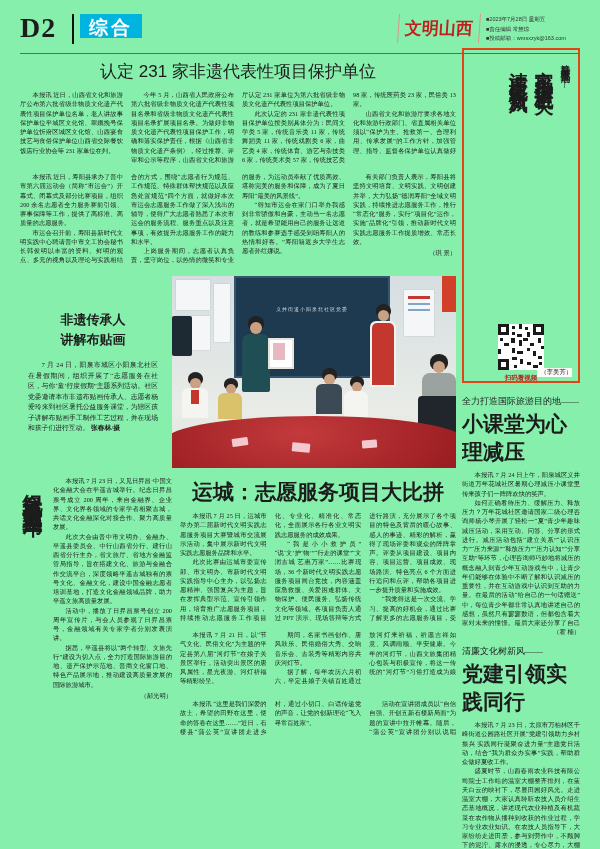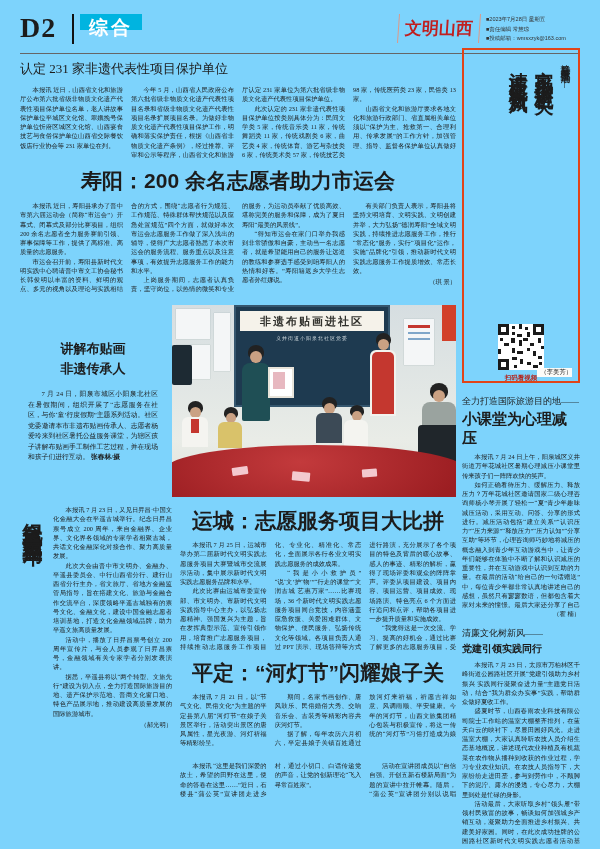--- a/index.html
+++ b/index.html
@@ -1,39 +1,39 @@
 <!DOCTYPE html>
 <html lang="zh"><head>
 <meta charset="utf-8">
 <style>
   html,body{margin:0;padding:0;background:#e9e7e2;}
-  .page{position:relative;width:600px;height:849px;background:#7dd3fc;margin:0 auto;
+  .page{position:relative;width:600px;height:849px;background:#86efac;margin:0 auto;
         font-family:"Liberation Serif","DejaVu Serif",serif;color:#1c1c1c;overflow:hidden;}
   
   .hdr{position:relative;margin:10px 20px 0;height:40px;}
   .pageno{font-family:"Liberation Serif",serif;font-size:28px;font-weight:bold;letter-spacing:1px;
           position:absolute;left:0;top:2px;}
   .hdr-div{position:absolute;left:52px;top:4px;width:2px;height:30px;background:#111;}
-  .secbox{position:absolute;left:60px;top:4px;width:62px;height:16px;background:#00b4e0;color:#fff;
+  .secbox{position:absolute;left:60px;top:4px;width:62px;height:24px;background:#00b4e0;color:#fff;
           font-family:"Liberation Sans",sans-serif;font-weight:bold;font-size:19px;line-height:28px;
           text-align:center;letter-spacing:3px;}
   .mast{position:absolute;right:100px;top:4px;color:#c01f1f;font-weight:bold;font-size:17px;
         font-family:"Liberation Serif",serif;transform:skewX(-4deg);
         border-left:1px solid #d98; border-right:1px solid #d98;padding:3px 6px;}
   .hdr-info{position:absolute;right:0;top:5px;width:94px;font-family:"Liberation Sans",sans-serif;
             font-size:5.5px;line-height:1.75;color:#333;}
   .rule{margin:3px 20px 0;border-top:1.5px solid #666;}
   
   .content{display:flex;gap:6px;margin:6px 20px 0;}
   .main-col{width:436px;flex:none;}
   .sidebar{width:118px;flex:none;margin-top:-12px;height:815px;overflow:hidden;}
   
   .h-big{font-family:"Liberation Sans",sans-serif;font-weight:900;font-size:30px;text-align:center;
          letter-spacing:1px;margin:2px 0 4px;}
-  .h-sub{font-size:13px;font-family:Liberation Serif, serif;margin:0 0 7px;}
+  .h-sub{font-size:17px;text-align:center;font-family:Liberation Sans, sans-serif;margin:0 0 7px;}
   .h-mid{font-family:"Liberation Sans",sans-serif;font-weight:900;font-size:21px;text-align:center;margin:4px 0 6px;}
   .h-sec{font-family:"Liberation Sans",sans-serif;font-weight:900;font-size:21px;text-align:center;margin:2px 0 5px;}
   .cols4{column-count:4;column-gap:8px;}
   .cols3{column-count:3;column-gap:8px;}
   .body-txt{font-size:6.3px;line-height:1.47;text-align:justify;word-break:break-all;overflow:hidden;}
   .body-txt p{margin:0;text-indent:2em;}
   .byline{text-align:right;font-size:6.3px;margin-top:2px;}
   .lead-body{height:74px;}
   .sy-body{height:96px;}
   
@@ -87,50 +87,48 @@
         <div class="body-txt cols4 lead-body">
           <p>本报讯 近日，山西省文化和旅游厅公布第六批省级非物质文化遗产代表性项目保护单位名单，老人讲故事保护单位平城区文化馆、翠娥挽号保护单位忻府区城区文化馆、山西宴食技艺与食俗保护单位山西省交际餐饮饭店行业协会等 231 家单位在列。</p>
           <p>今年 5 月，山西省人民政府公布第六批省级非物质文化遗产代表性项目名录和省级非物质文化遗产代表性项目名录扩展项目名录。为做好非物质文化遗产代表性项目保护工作，明确和落实保护责任，根据《山西省非物质文化遗产条例》，经过推荐、评审和公示等程序，山西省文化和旅游厅认定 231 家单位为第六批省级非物质文化遗产代表性项目保护单位。</p>
           <p>此次认定的 231 家非遗代表性项目保护单位按类别具体分为：民间文学类 5 家，传统音乐类 11 家，传统舞蹈类 11 家，传统戏剧类 6 家，曲艺类 4 家，传统体育、游艺与杂技类 6 家，传统美术类 57 家，传统技艺类 98 家，传统医药类 23 家，民俗类 13 家。</p>
           <p>山西省文化和旅游厅要求各地文化和旅游行政部门、省直属相关单位须以“保护为主、抢救第一、合理利用、传承发展”的工作方针，加强管理、指导、监督各保护单位认真做好省级非物质文化遗产代表性项目保护工作。</p>
 
         </div>
       </div>
 
       <div style="margin-top:8px;">
-        <div class="h-mid">寿阳：200 余名志愿者助力市运会</div>
         <div class="body-txt cols4 sy-body">
           <p>本报讯 近日，寿阳县承办了晋中市第六届运动会（简称“市运会”）开幕式、闭幕式及部分比赛项目，组织 200 余名志愿者全力服务赛前引领、赛事保障等工作，提供了高标准、高质量的志愿服务。</p>
           <p>市运会召开前，寿阳县新时代文明实践中心聘请晋中市文工协会秘书长韩俊明以丰富的资料、鲜明的观点、多元的视角以及理论与实践相结合的方式，围绕“志愿者行为规范、工作规范、特殊群体帮扶规范以及应急处置规范”四个方面，就做好本次市运会志愿服务工作做了深入浅出的辅导，使得广大志愿者熟悉了本次市运会的服务流程、服务重点以及注意事项，有效提升志愿服务工作的能力和水平。</p>
           <p>上岗服务期间，志愿者认真负责，坚守岗位，以热情的微笑和专业的服务，为运动员奉献了优质高效、堪称完美的服务和保障，成为了夏日寿阳“最美的风景线”。</p>
           <p>“得知市运会在家门口举办我感到非常骄傲和自豪，主动当一名志愿者，就是希望能用自己的服务让远道的教练和参赛选手感受到咱寿阳人的热情和好客。”寿阳籍返乡大学生志愿者孙红娜说。</p>
           <p>有关部门负责人表示，寿阳县将坚持文明培育、文明实践、文明创建并举，大力弘扬“德润寿阳”全域文明实践，持续推进志愿服务工作，推行“常态化”服务，实行“项目化”运作，实施“品牌化”引领，推动新时代文明实践志愿服务工作提质增效、常态长效。</p>
           <div class="byline">（琪 景）</div>
         </div>
       </div>
 
       <div class="photo-row">
         <div class="cap-box">
           <div class="cap-title">
+            <div>非遗传承人</div>
             <div>讲解布贴画</div>
-            <div>非遗传承人</div>
           </div>
           <div class="cap-body">
             <p><span>7 月 24 日，阳泉市城区小阳泉北社区在暑假期间，组织开展了“志愿服务在社区，与你‘童’行度假期”主题系列活动。社区党委邀请本市非遗布贴画传承人、志愿者杨爱玲来到社区暑托公益服务课堂，为辖区孩子讲解布贴画手工制作工艺过程，并在现场和孩子们进行互动。</span>
             <b class="cap-credit">张春林/摄</b></p>
           </div>
         </div>
 
         <div class="photo">
           <div class="ph-poster" style="left:4px;top:4px;width:34px;height:30px;"></div>
           <div class="ph-poster" style="left:4px;top:40px;width:34px;height:34px;"></div>
           <div class="ph-poster" style="left:42px;top:8px;width:16px;height:58px;"></div>
           <div class="ph-tv"></div>
           <div class="ph-board">
-            <div class="ph-banner">非遗布贴画进社区</div>
             <div class="ph-banner2">义井街道小阳泉北社区党委</div>
           </div>
           <div class="ph-poster" style="left:232px;top:14px;width:30px;height:46px;"></div>
           <div style="left:236px;top:20px;width:22px;height:3px;background:#c4372f;"></div>
           <div style="left:236px;top:27px;width:22px;height:2px;background:#7fa6c9;"></div>
           <div style="left:236px;top:33px;width:22px;height:2px;background:#7fa6c9;"></div>
           <div class="ph-redstrip"></div>
 
           <div class="ph-hair" style="left:76px;top:40px;width:16px;height:14px;"></div>
           <div class="ph-head" style="left:78px;top:46px;width:12px;height:12px;"></div>
@@ -188,21 +186,20 @@
             <div class="h-sec">运城：志愿服务项目大比拼</div>
             <div class="body-txt cols3" style="height:114px;">
               <p>本报讯 7 月 25 日，运城市举办第二届新时代文明实践志愿服务项目大赛暨城市交流展示活动，集中展示新时代文明实践志愿服务品牌和水平。</p>
               <p>此次比赛由运城市委宣传部、市文明办、市新时代文明实践指导中心主办，以弘扬志愿精神、强国复兴为主题，旨在发挥典型示范、宣传引领作用，培育推广志愿服务项目，持续推动志愿服务工作项目化、专业化、精准化、常态化，全面展示各行各业文明实践志愿服务的成效成果。</p>
               <p>“我是小小救护员”“说‘文’护‘物’”“行走的课堂”“文润古城 艺惠万家”……比赛现场，36 个新时代文明实践志愿服务项目同台竞技，内容涵盖应急救援、关爱困难群体、文物保护、便民服务、弘扬传统文化等领域。各项目负责人通过 PPT 演示、现场答辩等方式进行路演，充分展示了各个项目的特色及背后的暖心故事、感人的事迹、精彩的解析，赢得了现场评委和观众的阵阵掌声。评委从项目建设、项目内容、项目运营、项目成效、现场路演、特色亮点 6 个方面进行追问和点评，帮助各项目进一步提升质量和实施成效。</p>
               <p>“我觉得这是一次交流、学习、提高的好机会，通过比赛了解更多的志愿服务项目，受益匪浅。”盐湖区“温暖夕阳”敬老志愿服务项目负责人说。</p>
 
             </div>
           </div>
           <div style="margin-top:5px;">
-            <div class="h-sec">平定：“河灯节”闪耀娘子关</div>
             <div class="body-txt cols3" style="height:64px;">
               <p>本报讯 7 月 21 日，以“节气文化、民俗文化”为主题的平定县第八届“河灯节”在娘子关景区举行，活动突出景区的唐风属性，星光夜游、河灯祈福等精彩纷呈。</p>
               <p>期间，名家书画创作、唐风鼓乐、民俗婚俗大秀、交响音乐会、古装秀等精彩内容共庆河灯节。</p>
               <p>据了解，每年农历六月初六，平定县娘子关镇百姓通过放河灯来祈福，祈愿吉祥如意、风调雨顺、平安健康。今年的河灯节，山西文旅集团精心包装与积极宣传，将这一传统的“河灯节”习俗打造成为娘子关景区颇具特色风情的品牌活动。</p>
 
             </div>
           </div>
           <div style="margin-top:5px;">
             <div class="body-txt cols3" style="height:38px;">
               <p>本报讯 “这里是我们深爱的故土，希望的田野在这里，使命的答卷在这里……”近日，石楼县“蒲公英”宣讲团走进乡村，通过小切口、白话传递党的声音，让党的创新理论“飞入寻常百姓家”。</p>
@@ -261,31 +258,31 @@
             </g>
           </svg>
           <div style="font-size:6.5px;color:#b3261e;font-weight:bold;text-align:center;">扫码看视频</div>
         </div>
 
         <div style="position:absolute;right:6px;bottom:4px;font-size:6.3px;background:#fcfbf8;padding-left:4px;">（李美芳）</div>
       </div>
 
       <div>
         <div style="font-size:9px;">全力打造国际旅游目的地——</div>
-        <div style="font-family:'Liberation Sans',sans-serif;font-weight:900;font-size:15px;margin:2px 0 4px;">小课堂为心理减压</div>
+        <div style="font-family:'Liberation Sans',sans-serif;font-weight:900;font-size:21px;margin:2px 0 4px;">小课堂为心理减压</div>
         <div class="body-txt" style="max-height:156px;">
           <p>本报讯 7 月 24 日上午，阳泉城区义井街道万年花城社区暑期心理减压小课堂里传来孩子们一阵阵欢快的笑声。</p>
           <p>如何正确看待压力、缓解压力、释放压力？万年花城社区邀请国家二级心理咨询师杨小琴开展了轻松一“夏”青少年趣味减压活动，采用互动、问答、分享的形式进行。减压活动包括“建立关系”“认识压力”“压力来源”“释放压力”“压力认知”“分享互助”等环节，心理咨询师巧妙地将减压的概念融入到青少年互动游戏当中，让青少年们能够在体验中不断了解和认识减压的重要性，并在互动游戏中认识到互助的力量。在最后的活动“给自己的一句话赠送”中，每位青少年都非常认真地讲述自己的感想，虽然只有寥寥数语，但都包含着大家对未来的憧憬。最后大家还分享了自己参加本次活动的感受，内容各异，但都充满着对本次活动的不舍之情和下次活动的期待。</p>
         </div>
         <div class="byline">（霍 楠）</div>
       </div>
 
       <div style="margin-top:8px;">
         <div style="font-size:9px;">清廉文化树新风——</div>
-        <div style="font-family:'Liberation Sans',sans-serif;font-weight:900;font-size:10px;margin:2px 0 4px;">党建引领实践同行</div>
+        <div style="font-family:'Liberation Sans',sans-serif;font-weight:900;font-size:21px;margin:2px 0 4px;">党建引领实践同行</div>
         <div class="body-txt" style="max-height:186px;">
           <p>本报讯 7 月 23 日，太原市万柏林区千峰街道公园路社区开展“党建引领助力乡村振兴 实践同行凝聚奋进力量”主题党日活动，结合“我为群众办实事”实践，帮助群众做好夏收工作。</p>
           <p>盛夏时节，山西春雨农业科技有限公司院士工作站的温室大棚整齐排列，在蓝天白云的映衬下，尽显田园好风光。走进温室大棚，大家认真聆听农技人员介绍生态基地概况，讲述现代农业种植及有机蔬菜在农作物从播种到收获的作业过程，学习专业农业知识。在农技人员指导下，大家纷纷走进田垄，参与到劳作中，不顾脚下的泥泞、露水的浸透，专心尽力，大棚里到处是忙碌的身影。</p>
           <p>活动最后，大家听取乡村“领头雁”带领村民致富的故事，畅谈如何加强城乡产销互动，凝聚助力全面推进乡村振兴、共建美好家园。同时，在此次成功挂牌的公园路社区新时代文明实践志愿者活动基地，公园路社区将与驻地单位形成联动，推动和谐文明社区建设，打通服务群众的“最后一公里”，助力乡村振兴。</p>
         </div>
 
       </div>
     </aside>
   </div>
 </div>

